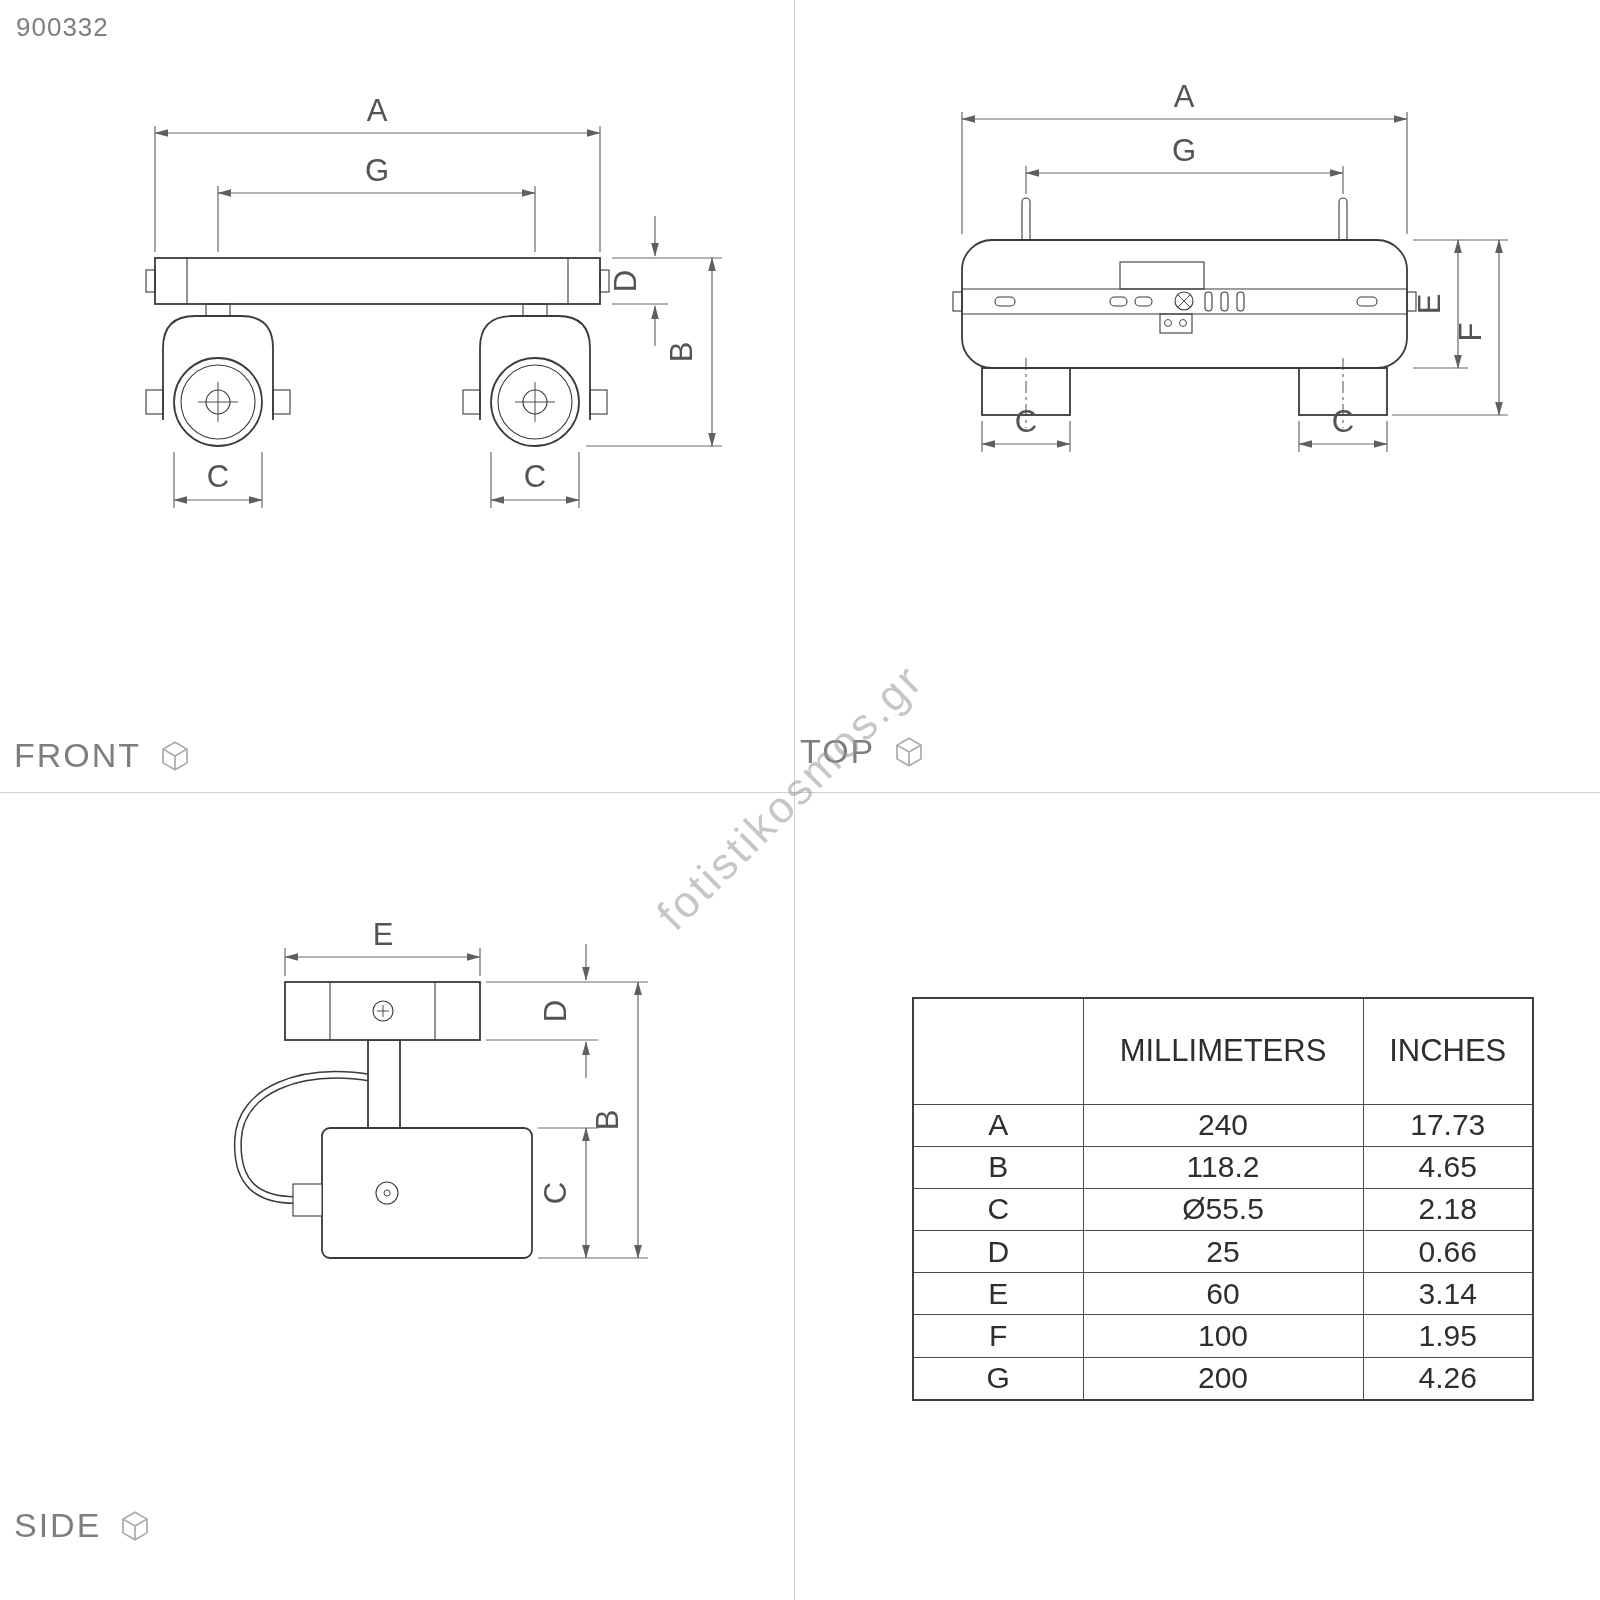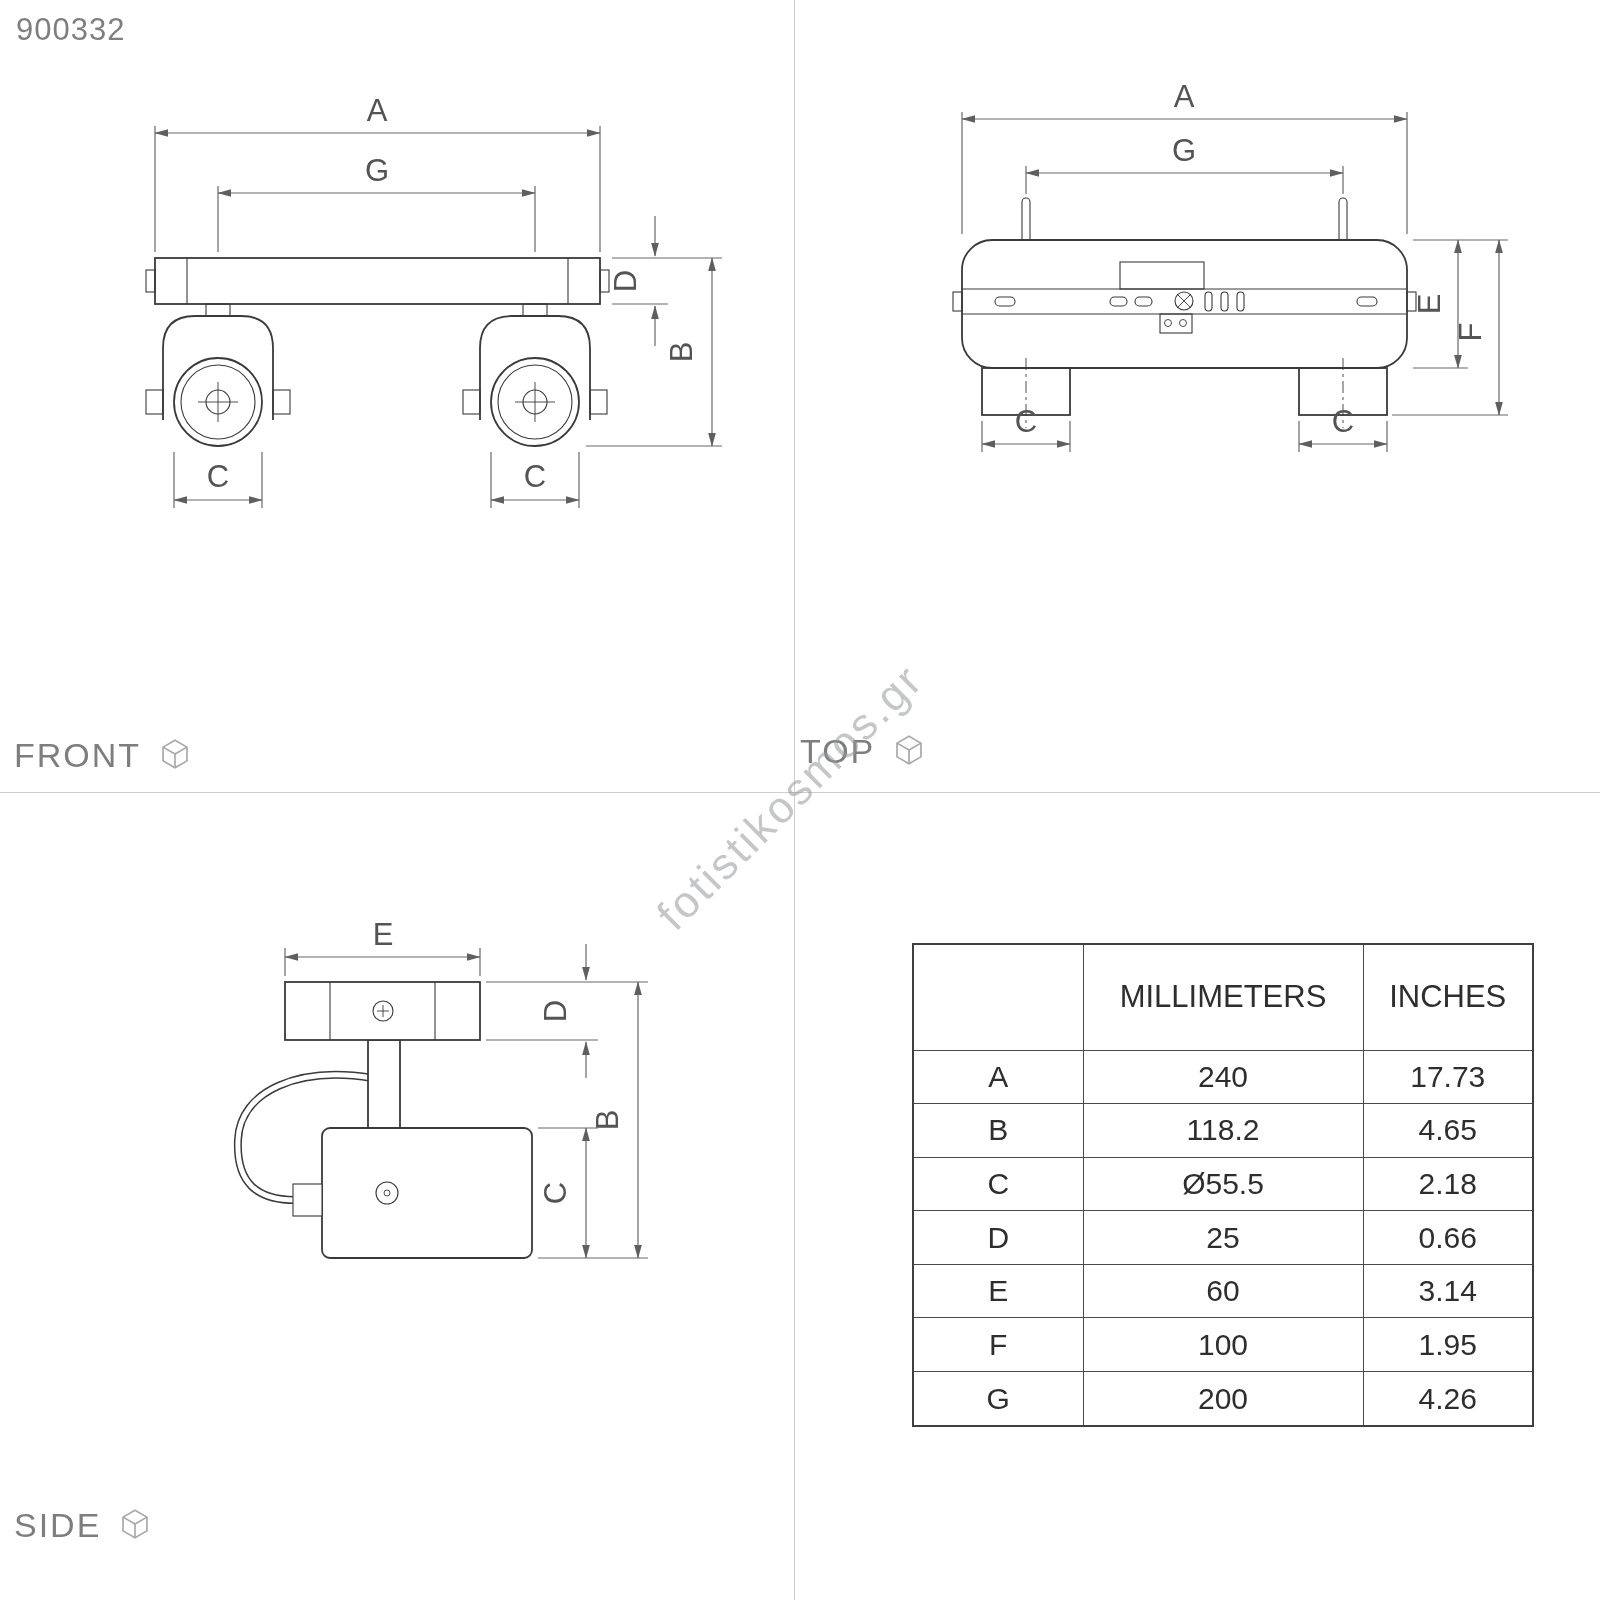--- a/index.html
+++ b/index.html
@@ -16,32 +16,32 @@
   .geow { fill:#ffffff; stroke:#3a3a3a; stroke-width:1.8; }
   .geo2 { fill:none; stroke:#3a3a3a; stroke-width:1.1; }
   .geo2w{ fill:#ffffff; stroke:#3a3a3a; stroke-width:1.1; }
   .geo3 { fill:none; stroke:#3a3a3a; stroke-width:0.9; }
   .cl   { fill:none; stroke:#3a3a3a; stroke-width:0.9; stroke-dasharray:12 4 3 4; }
   .dim  { fill:none; stroke:#686868; stroke-width:1.2; }
   .dl   { font-size:31px; fill:#545454; text-anchor:middle; font-family:"Liberation Sans", sans-serif; }
   .cable-out { fill:none; stroke:#3a3a3a; stroke-width:8; }
   .cable-in  { fill:none; stroke:#ffffff; stroke-width:5; }
 
-  .code { position:absolute; left:16px; top:12px; font-size:31px; color:#7f7f7f; letter-spacing:1px; }
-
-  .view-label { position:absolute; display:flex; gap:16px; color:#7e7e7e;
+  .code { position:absolute; left:16px; top:12px; font-size:26px; color:#7f7f7f; letter-spacing:1px; }
+
+  .view-label { position:absolute; display:flex; align-items:center; gap:16px; color:#7e7e7e;
                 font-size:34px; letter-spacing:2px; }
   .view-label .cube { width:36px; height:36px; }
   .cube polygon, .cube line { fill:none; stroke:#a9a9a9; stroke-width:1.6; }
 
   .watermark { position:absolute; left:540px; top:772px; width:500px; text-align:center;
                transform:rotate(-45deg); font-size:44px; letter-spacing:3px;
                color:rgba(148,152,155,0.55); pointer-events:none; }
 
-  .dim-table-wrap { position:absolute; left:912px; top:943px; width:620px; height:484px; }
+  .dim-table-wrap { position:absolute; left:912px; top:997px; width:620px; height:404px; }
   table.dim-table { width:100%; height:100%; border-collapse:collapse; table-layout:fixed;
                     border:2px solid #3f3f3f; }
   table.dim-table td { border:1px solid #4a4a4a; text-align:center; vertical-align:middle;
                        font-size:30px; color:#2e2e2e; }
   table.dim-table tr.hdr td { font-size:31px; height:106px; }
 </style>
 </head>
 <body>
 
 <div class="page">

